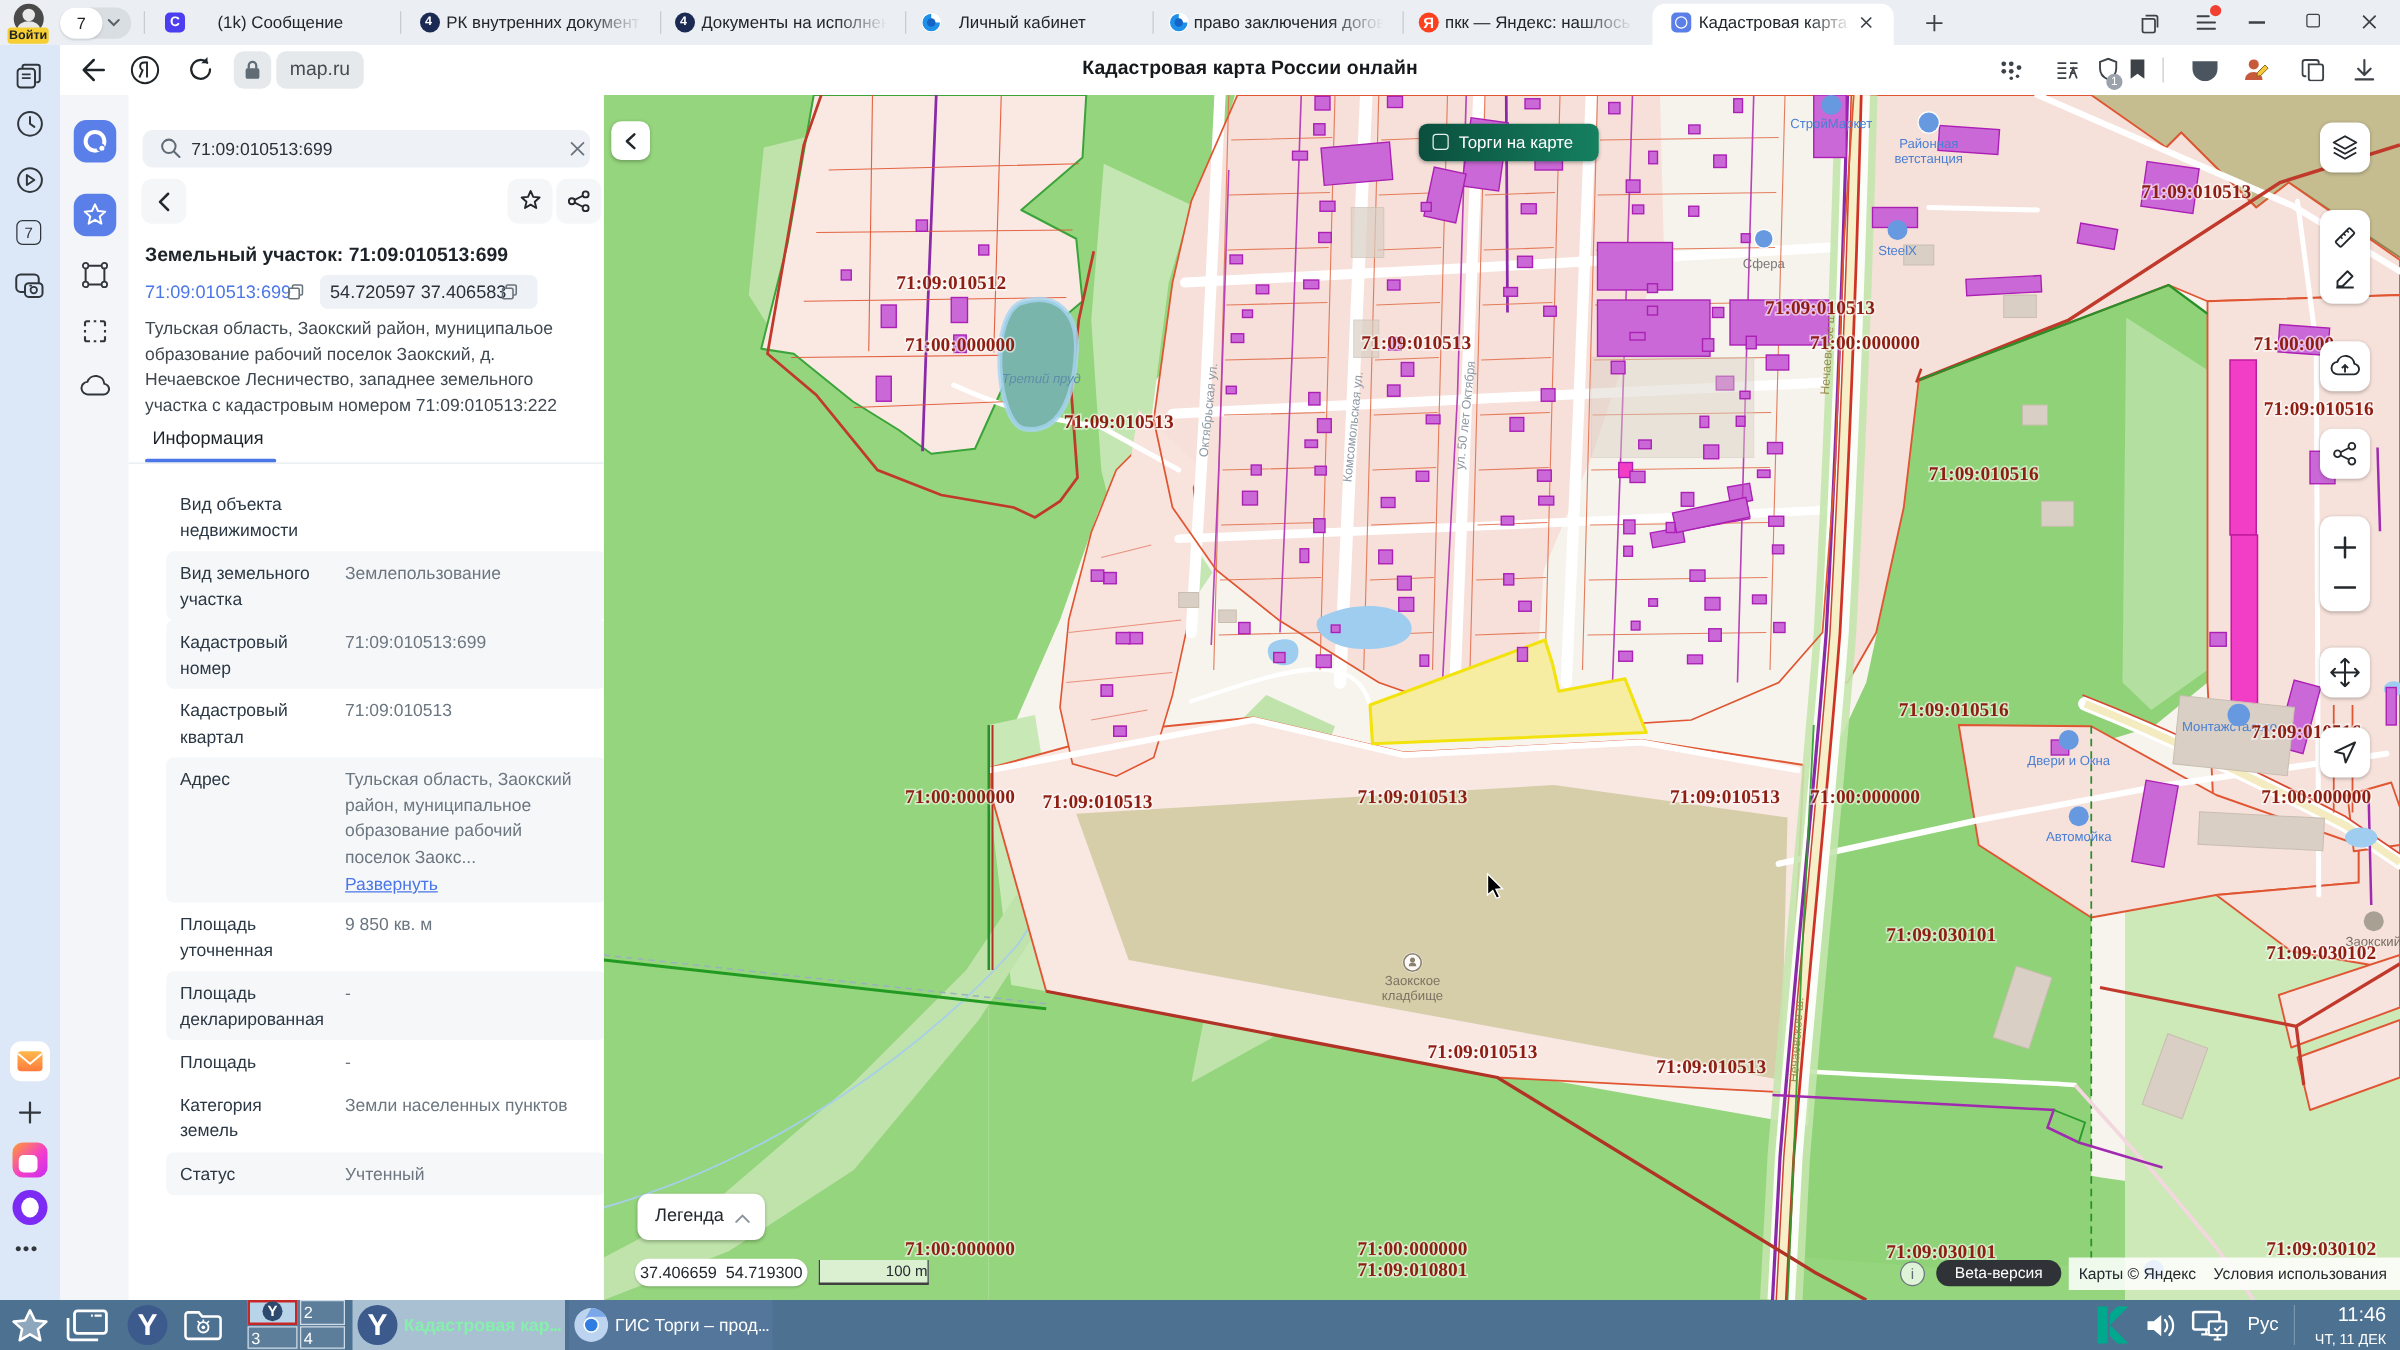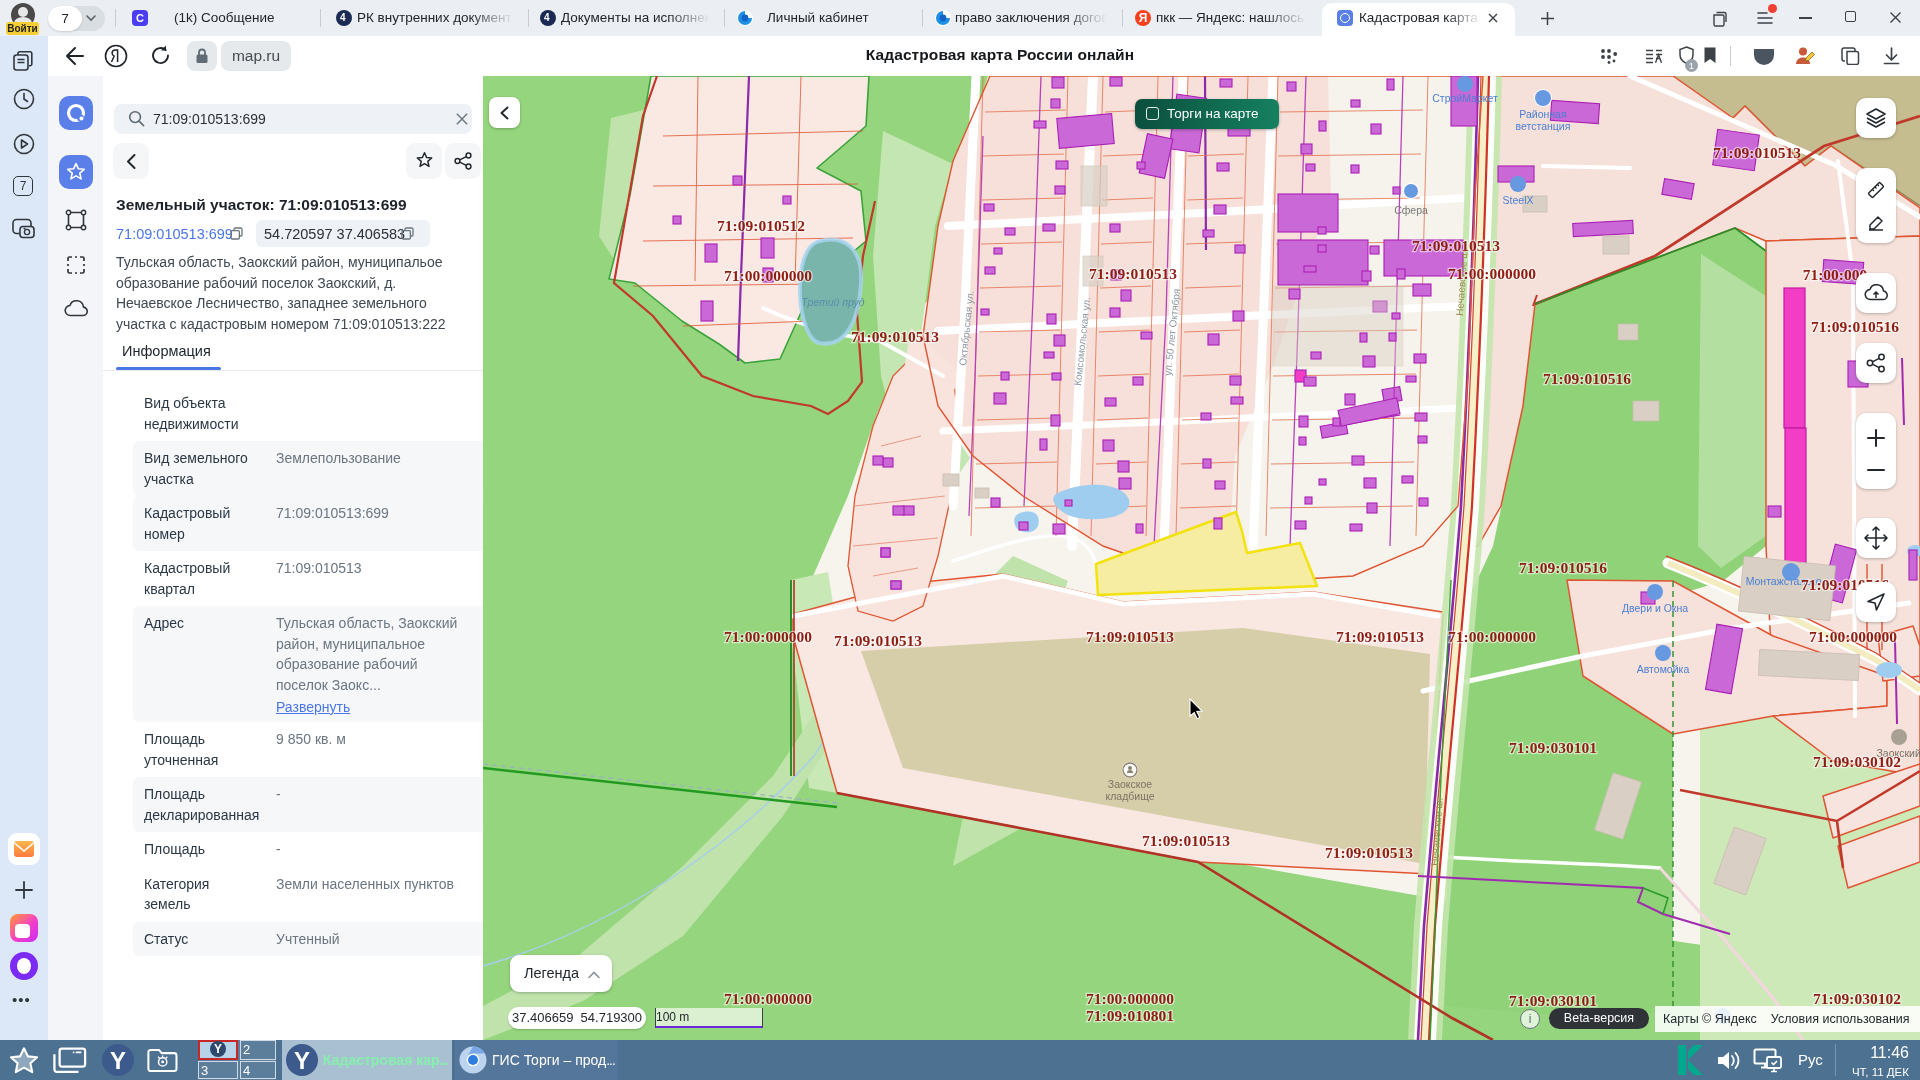--- a/index.html
+++ b/index.html
@@ -749,21 +749,21 @@
       </svg>
     </div>
 
 <div class="abs" style="left:27px;top:879px;width:102px;height:37px;background:#fff;border-radius:9px;box-shadow:0 1px 3px rgba(0,0,0,.25)"></div>
 <div class="abs" style="left:41px;top:889px;font-size:14.5px;color:#23282d">Легенда</div>
 <svg class="abs" style="left:105px;top:895px" width="12" height="8" viewBox="0 0 12 8">
       <path d="M1 6.5L6 1.5l5 5" fill="none" stroke="#8a939b" stroke-width="1.6" stroke-linecap="round"></path>
     </svg>
 
 <div class="abs" style="left:25px;top:931px;width:138px;height:22px;background:#fff;border-radius:11px;box-shadow:0 1px 2px rgba(0,0,0,.2);font-size:13px;color:#23282d;text-align:center;line-height:22px">37.406659&nbsp; 54.719300</div>
-<div class="abs" style="left:172px;top:932px;width:108px;height:20px;background:rgba(255,255,255,.65);border-left:1.5px solid #394248;border-right:1.5px solid #394248;border-bottom:2px solid #6d28d9;font-size:12px;color:#23282d;text-align:left;line-height:18px">100 m</div>
+<div class="abs" style="left:172px;top:932px;width:88px;height:20px;background:rgba(255,255,255,.65);border-left:1.5px solid #394248;border-right:1.5px solid #394248;border-bottom:2px solid #404040;font-size:12px;color:#23282d;text-align:right;line-height:18px">100 m</div>
 
 <div class="abs" style="left:1037px;top:933px;width:20px;height:20px;border-radius:50%;border:1.4px solid #6a747d;color:#5f6b75;background:rgba(255,255,255,.7);font-size:12px;text-align:center;line-height:19px">i</div>
 <div class="abs" style="left:1066px;top:932px;width:100px;height:21px;background:#2f3338;border-radius:11px;color:#fff;font-size:12.5px;text-align:center;line-height:21px">Beta-версия</div>
 <div class="abs" style="left:1172px;top:930px;width:265px;height:26px;background:rgba(255,255,255,.85);font-size:12.5px;color:#23282d;line-height:26px"><span style="margin-left:8px">Карты © Яндекс</span><span style="margin-left:14px">Условия использования</span></div>
 
 <svg class="abs" style="left:706px;top:622px" width="15" height="21" viewBox="0 0 15 21">
       <path d="M1 1l12 12-5.2.5 3 6-2.6 1.2-3-6.2L1 18z" fill="#000" stroke="#fff" stroke-width="1.1"></path>
     </svg>
 </div>
 <div id="taskbar">

